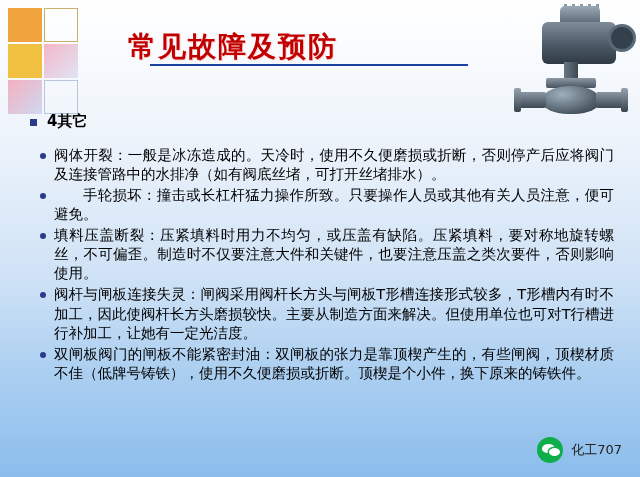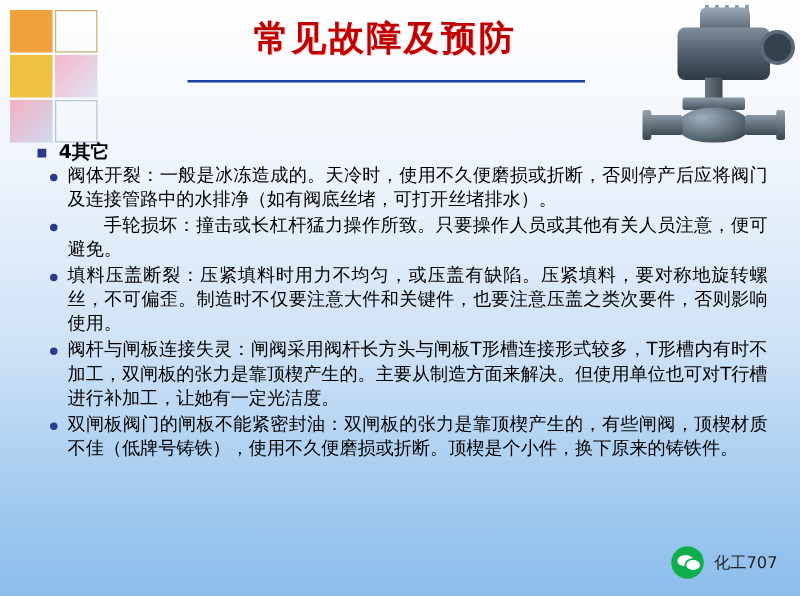--- a/index.html
+++ b/index.html
@@ -55,24 +55,23 @@
   .b-outline2 {
     left: 44px; top: 80px; width: 34px; height: 34px;
     border: 1px solid #b9c4dd;
     box-sizing: border-box;
     background: transparent;
   }
 
   
   .title-wrap {
     position: absolute;
-    top: 12px;
+    top: 28px;
     left: 128px;
     width: 360px;
-    text-align: center;
   }
   .title {
     font-family: "DejaVu Sans", "Liberation Sans", sans-serif;
     font-size: 28px;
     font-weight: bold;
     color: #c00000;
     letter-spacing: 2px;
     text-shadow: 1px 1px 0 #ffd9d9;
     display: inline-block;
     padding-bottom: 4px;
@@ -175,21 +174,21 @@
   .content {
     position: absolute;
     left: 26px;
     top: 112px;
     width: 588px;
     color: #000;
   }
   .heading-row {
     display: flex;
     align-items: flex-start;
-    margin-bottom: 0;
+    margin-bottom: 14px;
     padding-left: 4px;
   }
   .bullet-sq {
     width: 7px;
     height: 7px;
     background: #2b3a8c;
     margin-top: 7px;
     margin-right: 10px;
     flex: 0 0 auto;
   }
@@ -321,21 +320,21 @@
       <div class="para-text indent">手轮损坏：撞击或长杠杆猛力操作所致。只要操作人员或其他有关人员注意，便可避免。</div>
     </div>
 
     <div class="para-row">
       <div class="bullet-dot"></div>
       <div class="para-text">填料压盖断裂：压紧填料时用力不均匀，或压盖有缺陷。压紧填料，要对称地旋转螺丝，不可偏歪。制造时不仅要注意大件和关键件，也要注意压盖之类次要件，否则影响使用。</div>
     </div>
 
     <div class="para-row">
       <div class="bullet-dot"></div>
-      <div class="para-text">阀杆与闸板连接失灵：闸阀采用阀杆长方头与闸板T形槽连接形式较多，T形槽内有时不加工，双闸板的张力是靠顶楔产生的。主要从制造方面来解决。但使用单位也可对T行槽进行补加工，让她有一定光洁度。</div>
+      <div class="para-text">阀杆与闸板连接失灵：闸阀采用阀杆长方头与闸板T形槽连接形式较多，T形槽内有时不加工，因此使阀杆长方头磨损较快。主要从制造方面来解决。但使用单位也可对T行槽进行补加工，让她有一定光洁度。</div>
     </div>
 
     <div class="para-row">
       <div class="bullet-dot"></div>
       <div class="para-text">双闸板阀门的闸板不能紧密封油：双闸板的张力是靠顶楔产生的，有些闸阀，顶楔材质不佳（低牌号铸铁），使用不久便磨损或折断。顶楔是个小件，换下原来的铸铁件。</div>
     </div>
 
   </div>
 
   <div class="footer-logo">

